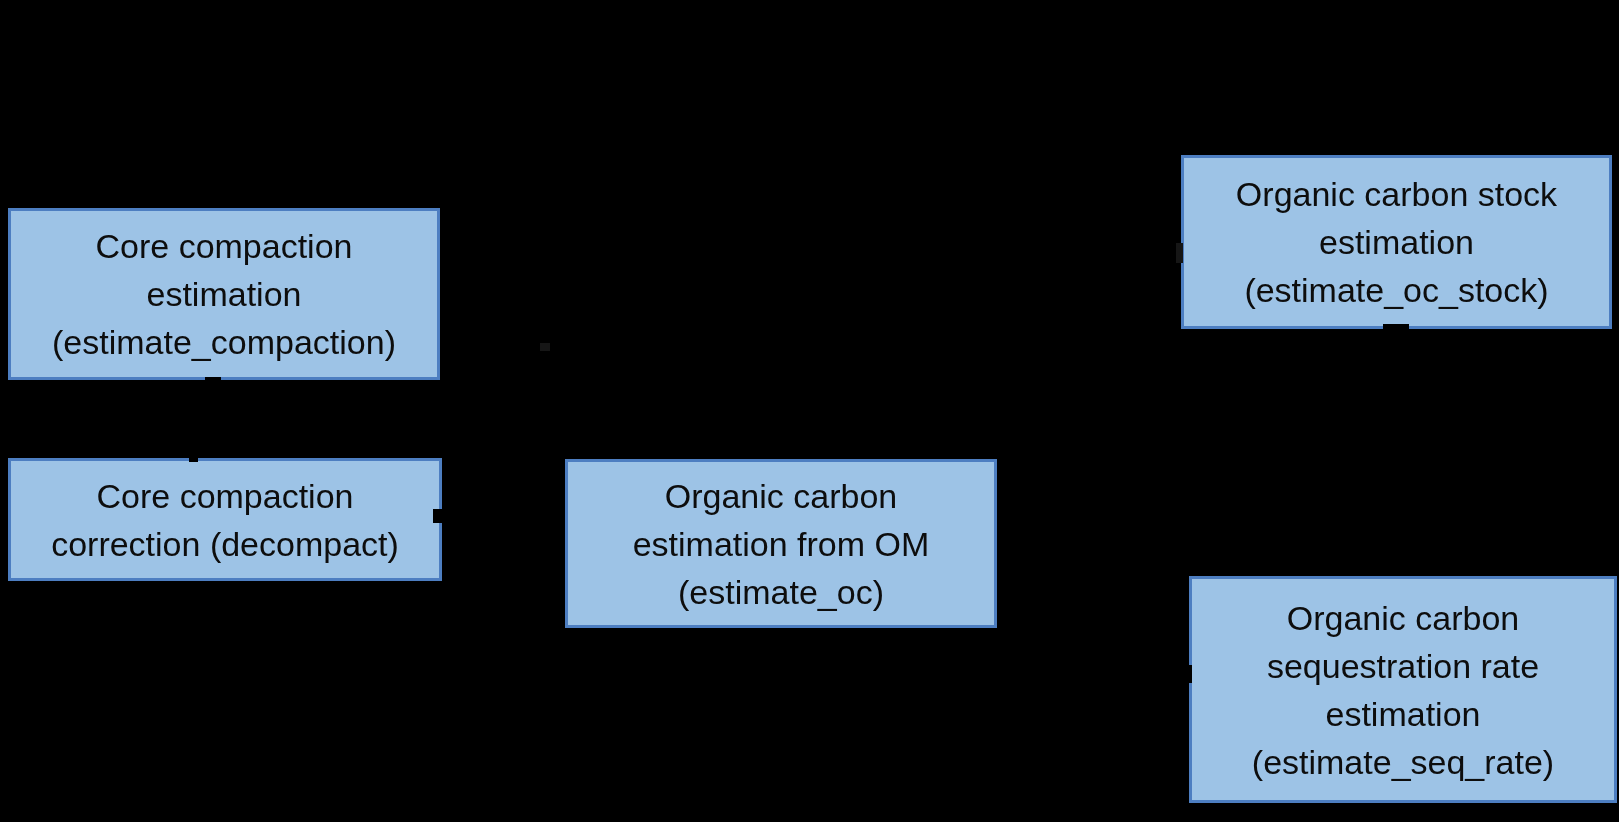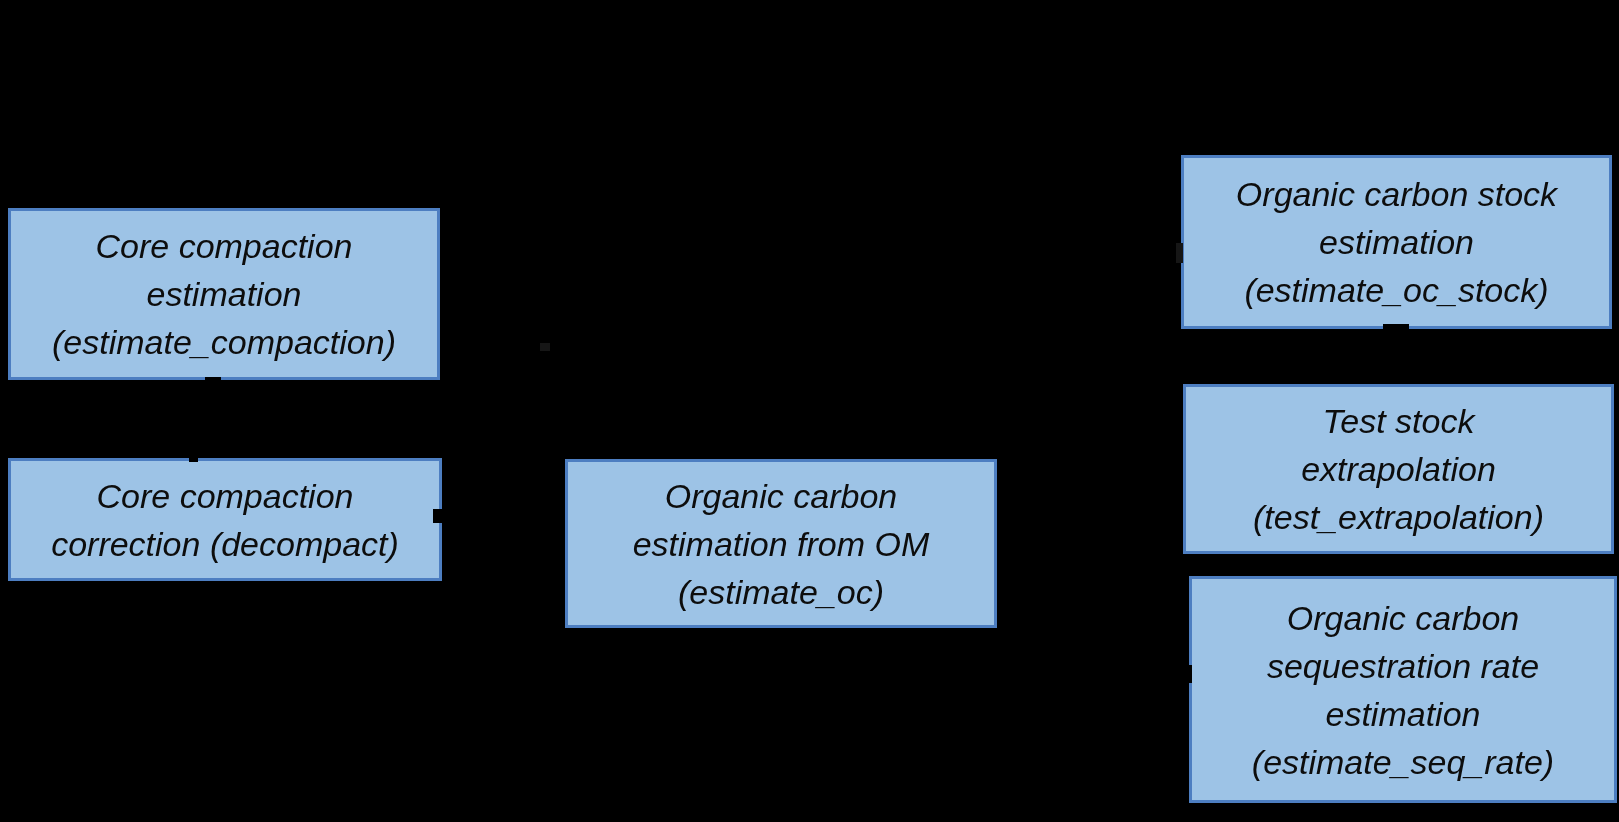--- a/index.html
+++ b/index.html
@@ -28,21 +28,20 @@
     align-items: center;
     justify-content: center;
     text-align: center;
   }
   .node-label {
     color: var(--node-text);
     font-size: 34px;
     line-height: 48px;
     white-space: pre-line;
     width: 100%;
-    font-style: italic;
   }
   
   .n-estimate-compaction { left: 8px;    top: 208px; width: 432px; height: 172px; }
   .n-decompact           { left: 8px;    top: 458px; width: 434px; height: 123px; }
   .n-estimate-h          { left: 567px;  top: 283px; width: 430px; height: 124px; }
   .n-estimate-oc         { left: 565px;  top: 459px; width: 432px; height: 169px; }
   .n-estimate-oc-stock   { left: 1181px; top: 155px; width: 431px; height: 174px; }
   .n-test-extrapolation  { left: 1183px; top: 384px; width: 431px; height: 170px; }
   .n-estimate-seq-rate   { left: 1189px; top: 576px; width: 428px; height: 227px; }
   
@@ -82,25 +81,20 @@
 estimation from OM
 (estimate_oc)</span>
   </div>
 
   <div class="node n-estimate-oc-stock">
     <span class="node-label">Organic carbon stock
 estimation
 (estimate_oc_stock)</span>
   </div>
 
-  <div class="node n-test-extrapolation">
-    <span class="node-label">Test stock
-extrapolation
-(test_extrapolation)</span>
-  </div>
 
   <div class="node n-estimate-seq-rate">
     <span class="node-label">Organic carbon
 sequestration rate
 estimation
 (estimate_seq_rate)</span>
   </div>
 
   <div class="stub s-a"></div>
   <div class="stub s-b"></div>

